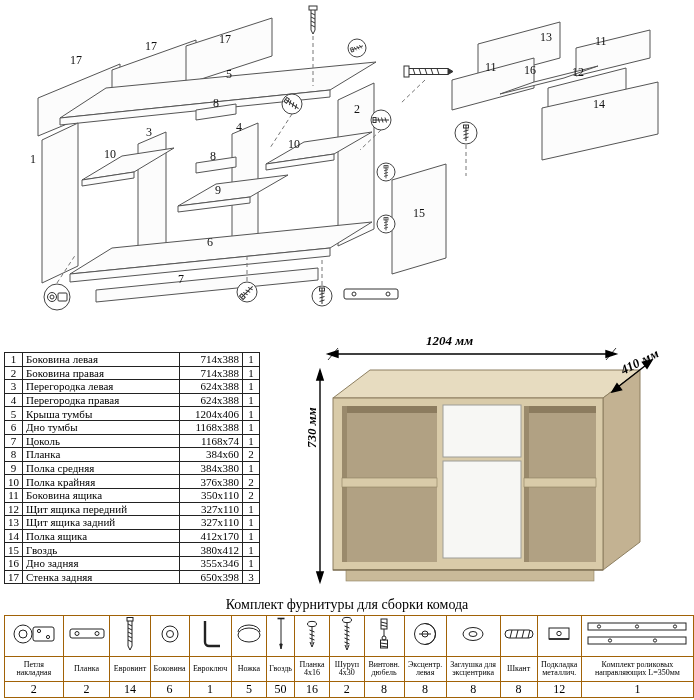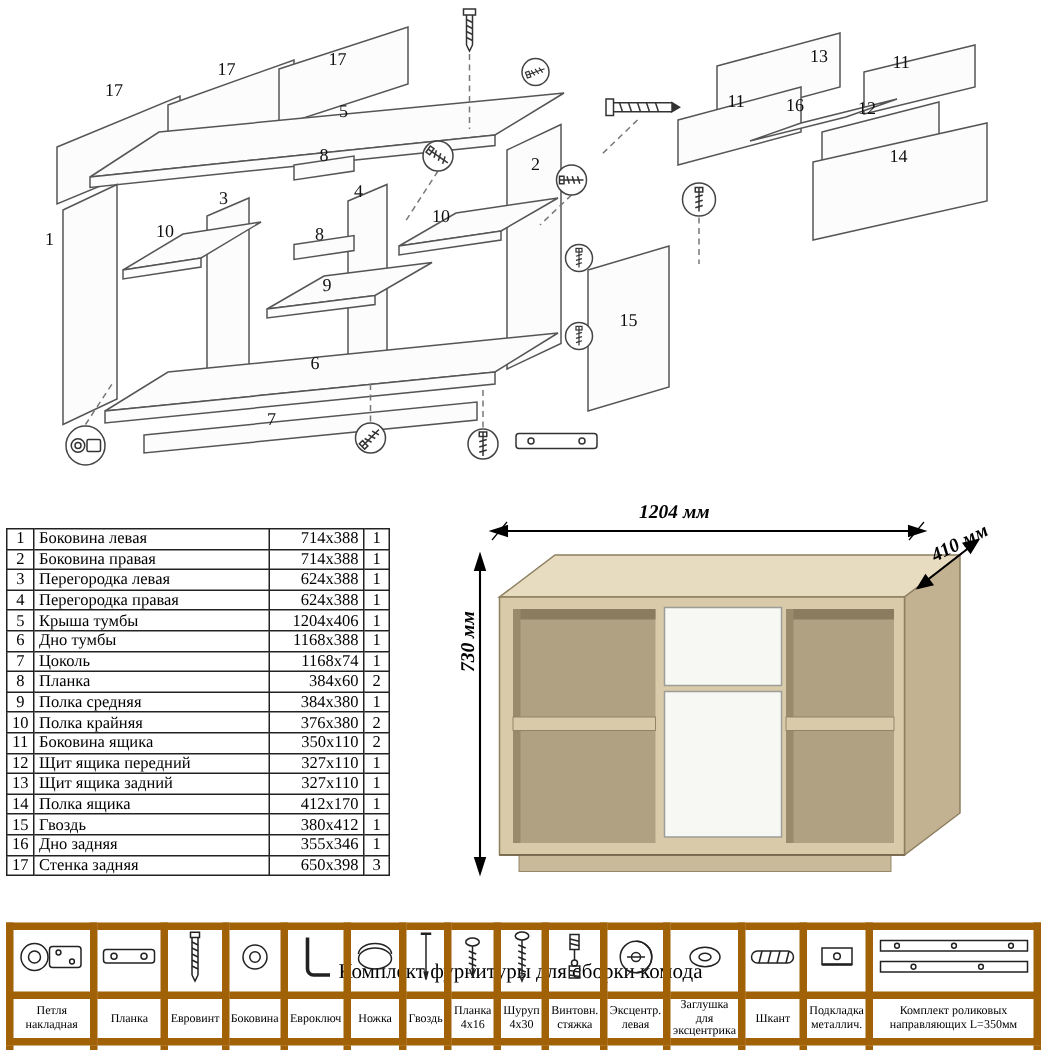--- a/index.html
+++ b/index.html
@@ -11,23 +11,23 @@
   .parts-table td{border:1px solid #222;font-size:11px;line-height:12px;padding:0 3px;height:12.6px;white-space:nowrap;overflow:hidden;}
   .parts-table .c-n{width:15px;text-align:center;padding:0 1px;}
   .parts-table .c-name{width:150px;text-align:left;}
   .parts-table .c-size{width:56px;text-align:right;}
   .parts-table .c-qty{width:14px;text-align:center;padding:0 1px;}
   .render{position:absolute;left:298px;top:330px;width:396px;height:268px;font-style:italic;}
   .dim{position:absolute;font-weight:bold;font-size:13px;white-space:nowrap;}
   .dim-w{left:128px;top:3px;}
   .dim-d{left:320px;top:34px;transform:rotate(-27deg);transform-origin:0 0;}
   .dim-h{left:6px;top:118px;transform:rotate(-90deg);transform-origin:0 0;}
-  .hw-title{position:absolute;left:0;top:597px;width:694px;text-align:center;font-size:14px;margin-top:44px;}
+  .hw-title{position:absolute;left:0;top:597px;width:694px;text-align:center;font-size:14px;}
   .hw-table{position:absolute;left:4px;top:615px;border-collapse:collapse;table-layout:fixed;}
-  .hw-table td{border:5px solid #a16207;text-align:center;vertical-align:middle;padding:0 1px;overflow:hidden;}
+  .hw-table td{border:1px solid #a16207;text-align:center;vertical-align:middle;padding:0 1px;overflow:hidden;}
   .hw-icon-cell{height:40px;}
   .hw-label-cell{font-size:8px;line-height:8.5px;height:24px;}
   .hw-qty-cell{font-size:12px;height:15px;}
 </style>
 </head>
 <body>
 
 <div class="page">
 
   <div class="diagram">
@@ -441,21 +441,21 @@
       <tr>
           <td class="hw-label-cell">Петля накладная</td>
           <td class="hw-label-cell">Планка</td>
           <td class="hw-label-cell">Евровинт</td>
           <td class="hw-label-cell">Боковина</td>
           <td class="hw-label-cell">Евроключ</td>
           <td class="hw-label-cell">Ножка</td>
           <td class="hw-label-cell">Гвоздь</td>
           <td class="hw-label-cell">Планка 4x16</td>
           <td class="hw-label-cell">Шуруп 4x30</td>
-          <td class="hw-label-cell">Винтовн. стяжка</td>
+          <td class="hw-label-cell">Винтовн. дюбель</td>
           <td class="hw-label-cell">Эксцентр. левая</td>
           <td class="hw-label-cell">Заглушка для эксцентрика</td>
           <td class="hw-label-cell">Шкант</td>
           <td class="hw-label-cell">Подкладка металлич.</td>
           <td class="hw-label-cell">Комплект роликовых направляющих L=350мм</td>
         </tr>
       <tr>
           <td class="hw-qty-cell">2</td>
           <td class="hw-qty-cell">2</td>
           <td class="hw-qty-cell">14</td>

